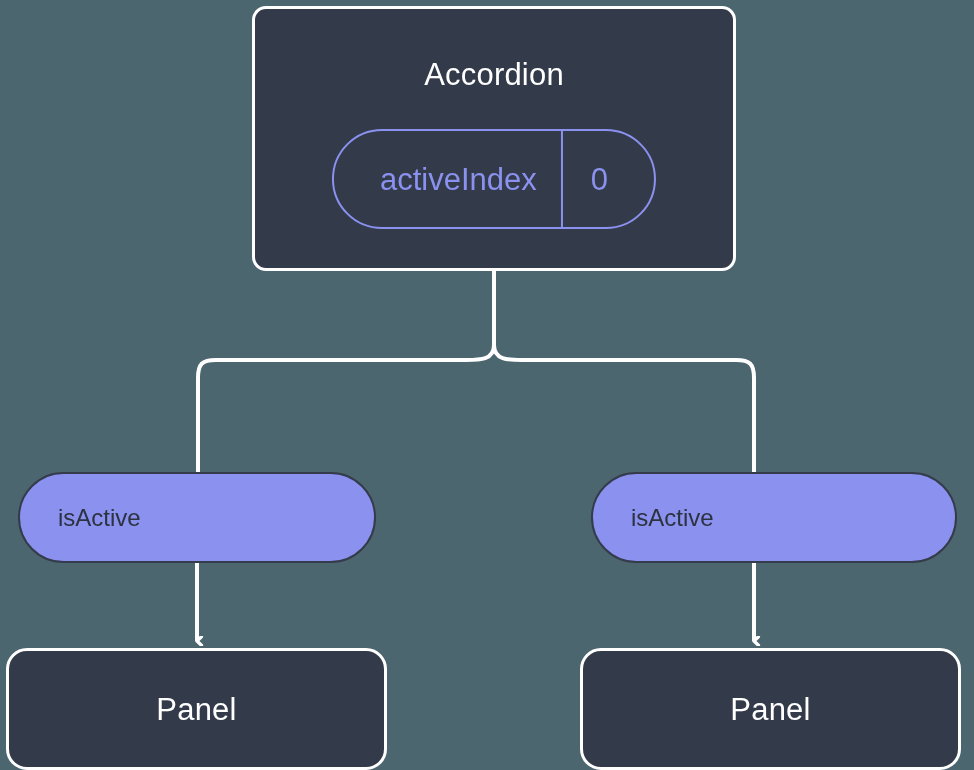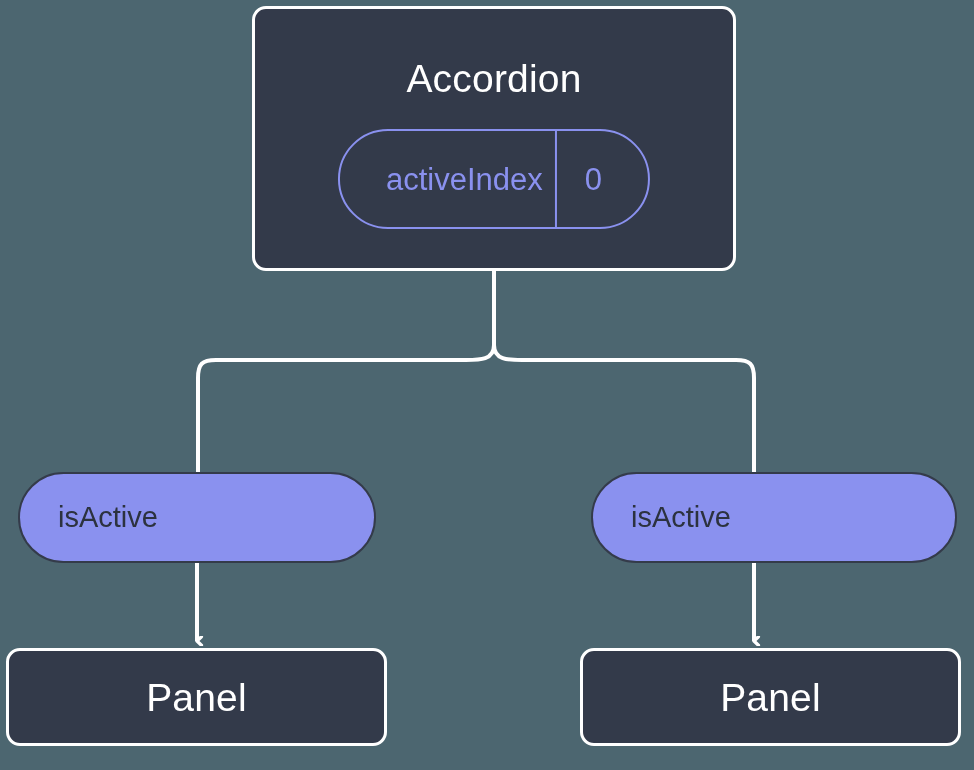--- a/index.html
+++ b/index.html
@@ -32,41 +32,42 @@
     box-sizing: border-box;
     background: #333a4a;
     border: 3px solid #ffffff;
     border-radius: 14px;
     display: flex;
     flex-direction: column;
     align-items: center;
   }
   .node-title {
     color: #ffffff;
-    font-size: 39px;
+    font-size: 31px;
     font-weight: 400;
     letter-spacing: 0.2px;
     line-height: 1;
     white-space: nowrap;
   }
 
   #accordion-node {
     left: 252px;
     top: 6px;
     width: 484px;
     height: 265px;
     justify-content: flex-start;
     padding-top: 50px;
   }
 
   .panel-node {
     width: 381px;
-    height: 98px;
+    height: 122px;
     justify-content: center;
     top: 648px;
+    border-radius: 21px;
   }
   #panel-left  { left: 6px; }
   #panel-right { left: 580px; }
 
   
   .pill-outline {
     position: absolute;
     left: 50%;
     transform: translateX(-50%);
     top: 120px;
@@ -82,21 +83,21 @@
   .pill-outline .pill-val {
     display: flex;
     align-items: center;
     justify-content: center;
     color: #8a91ef;
     font-size: 31px;
     line-height: 1;
     white-space: nowrap;
   }
   .pill-outline .pill-key {
-    padding: 0 12px 0 46px;
+    padding: 0 24px 0 46px;
   }
   .pill-outline .pill-val {
     border-left: 2px solid #8a91ef;
     padding: 0 46px 0 28px;
   }
 
   
   .pill-solid {
     position: absolute;
     top: 472px;
@@ -108,21 +109,21 @@
     border-radius: 46px;
     box-sizing: border-box;
     overflow: hidden;
   }
   .pill-solid .pill-key,
   .pill-solid .pill-val {
     display: flex;
     align-items: center;
     justify-content: center;
     color: #2c323f;
-    font-size: 29px;
+    font-size: 24px;
     line-height: 1;
     white-space: nowrap;
   }
   .pill-solid .pill-key { padding: 0 22px 0 38px; }
   .pill-solid .pill-val {
     border-left: 2px solid #343b4a;
     padding: 0 38px 0 22px;
   }
   #pill-left  { left: 18px;  width: 358px; }
   #pill-right { left: 591px; width: 366px; }

